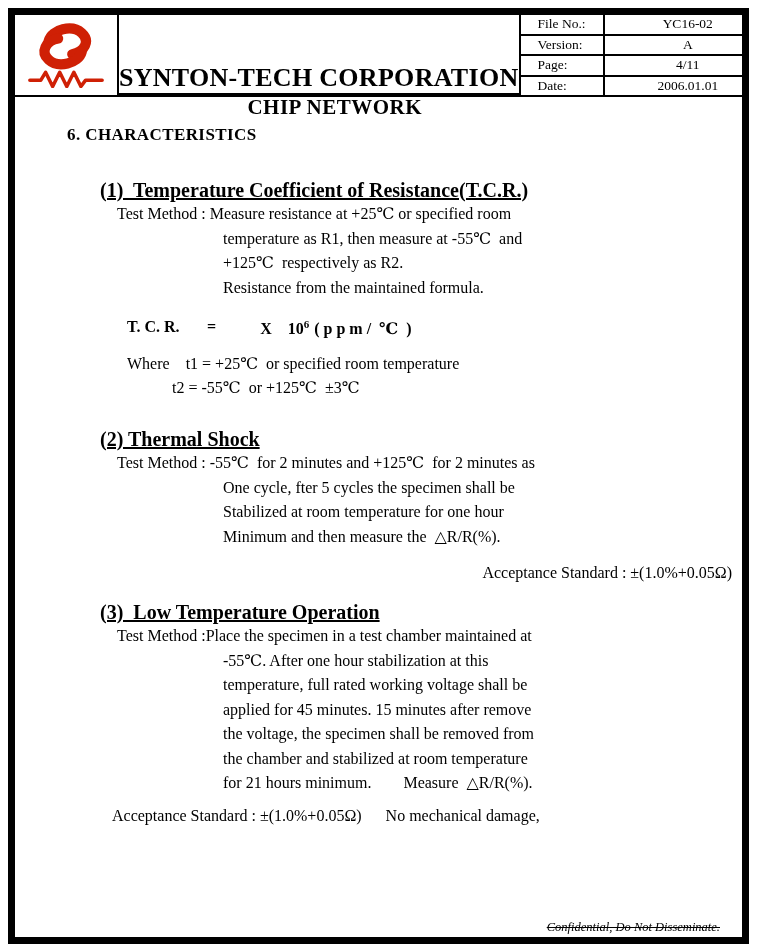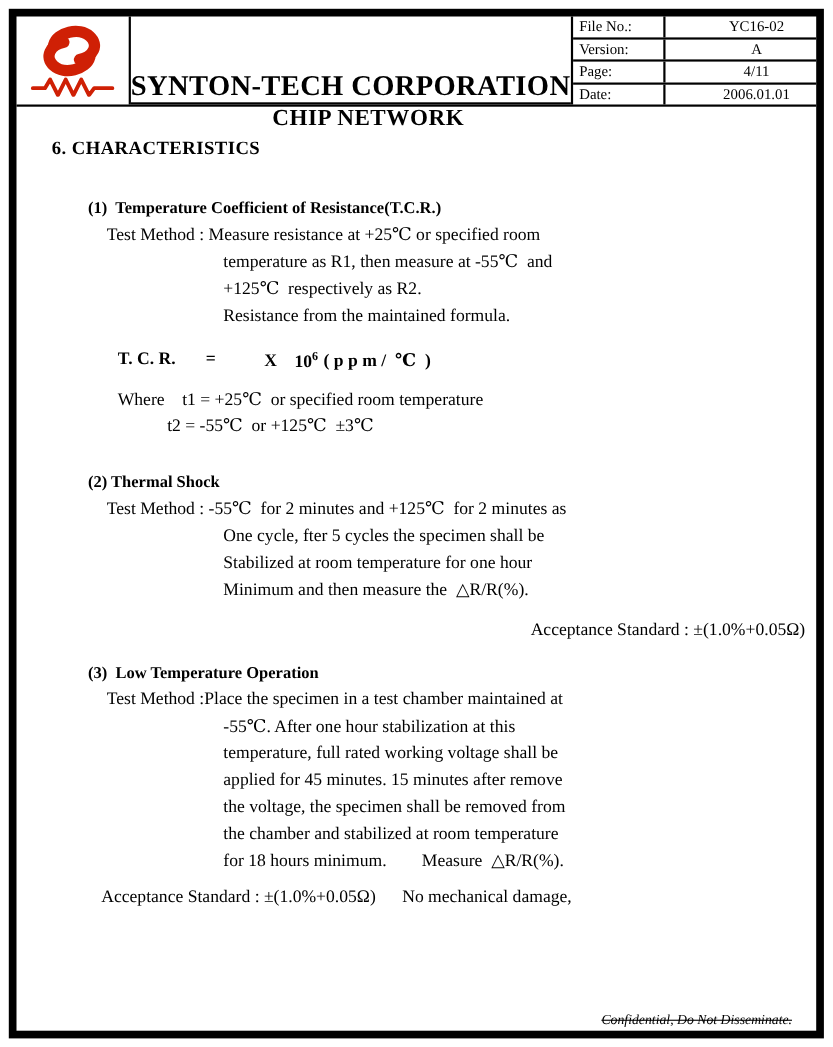--- a/index.html
+++ b/index.html
@@ -13,28 +13,28 @@
   .doc-header { height: 82px; border-bottom: 2px solid #000; display: flex; flex-shrink: 0; }
   .logo-cell { width: 106px; border-right: 2px solid #000; display: flex; align-items: center; justify-content: center; }
   .title-cell { flex: 1; border-right: 2px solid #000; display: flex; flex-direction: column; }
   .company-row { flex: 1.15; border-bottom: 2px solid #000; display: flex; align-items: center; justify-content: center;
                  font-weight: bold; font-size: 26px; letter-spacing: 0.3px; white-space: pre; margin-top: 48px; }
   .product-row { flex: 1; display: flex; align-items: center; justify-content: center;
                  font-weight: bold; font-size: 21px; letter-spacing: 0.5px; white-space: pre; padding-left: 32px; }
   .meta-cell { width: 226px; display: flex; flex-direction: column; font-size: 13.5px; }
   .meta-row { flex: 1; display: flex; border-bottom: 2px solid #000; }
   .meta-row:last-child { border-bottom: none; }
-  .meta-label { width: 84px; border-right: 2px solid #000; display: flex; align-items: center; padding-left: 6px; white-space: pre; }
+  .meta-label { width: 84px; border-right: 2px solid #000; display: flex; align-items: center; padding-left: 17px; white-space: pre; }
   .meta-value { flex: 1; display: flex; align-items: center; justify-content: center; white-space: pre; margin-left: 29px; }
 
   
-  .content { flex: 1; padding: 26px 10px 0 32px; font-size: 16px; position: relative; overflow: hidden; }
+  .content { flex: 1; padding: 26px 10px 0 52px; font-size: 16px; position: relative; overflow: hidden; }
   .content div { line-height: 24.5px; white-space: pre; }
   .doc-title { font-weight: bold; font-size: 17px; letter-spacing: 0.4px; }
-  .sec-heading { font-weight: bold; font-size: 15px; margin-left: 33px; }
+  .sec-heading { font-weight: bold; font-size: 20px; margin-left: 33px; text-decoration: underline; }
   .sh1 { margin-top: 30px; }
   .sh2 { margin-top: 26px; }
   .sh3 { margin-top: 14px; }
   .lm { margin-left: 50px; }    
   .lc { margin-left: 156px; }   
   .where1 { margin-left: 60px; margin-top: 10px; }
   .where2 { margin-left: 105px; }
   .acc2 { margin-left: 40px; margin-top: 12px; text-align: right; }
   .acc3 { margin-left: 45px; margin-top: 8px; }
 
@@ -121,19 +121,19 @@
       <div class="lc">Minimum and then measure the  △R/R(%).</div>
       <div class="acc2">Acceptance Standard : ±(1.0%+0.05Ω)</div>
 
       <div class="sec-heading sh3">(3)  Low Temperature Operation</div>
       <div class="lm">Test Method :Place the specimen in a test chamber maintained at</div>
       <div class="lc">-55℃. After one hour stabilization at this</div>
       <div class="lc">temperature, full rated working voltage shall be</div>
       <div class="lc">applied for 45 minutes. 15 minutes after remove</div>
       <div class="lc">the voltage, the specimen shall be removed from</div>
       <div class="lc">the chamber and stabilized at room temperature</div>
-      <div class="lc">for 18 hours minimum.        Measure  △R/R(%).</div>
+      <div class="lc">for 21 hours minimum.        Measure  △R/R(%).</div>
       <div class="acc3">Acceptance Standard : ±(1.0%+0.05Ω)      No mechanical damage,</div>
     </main>
 
     <div class="footer-note">Confidential, Do Not Disseminate.</div>
   </div>
 </div>
 
 </body></html>

